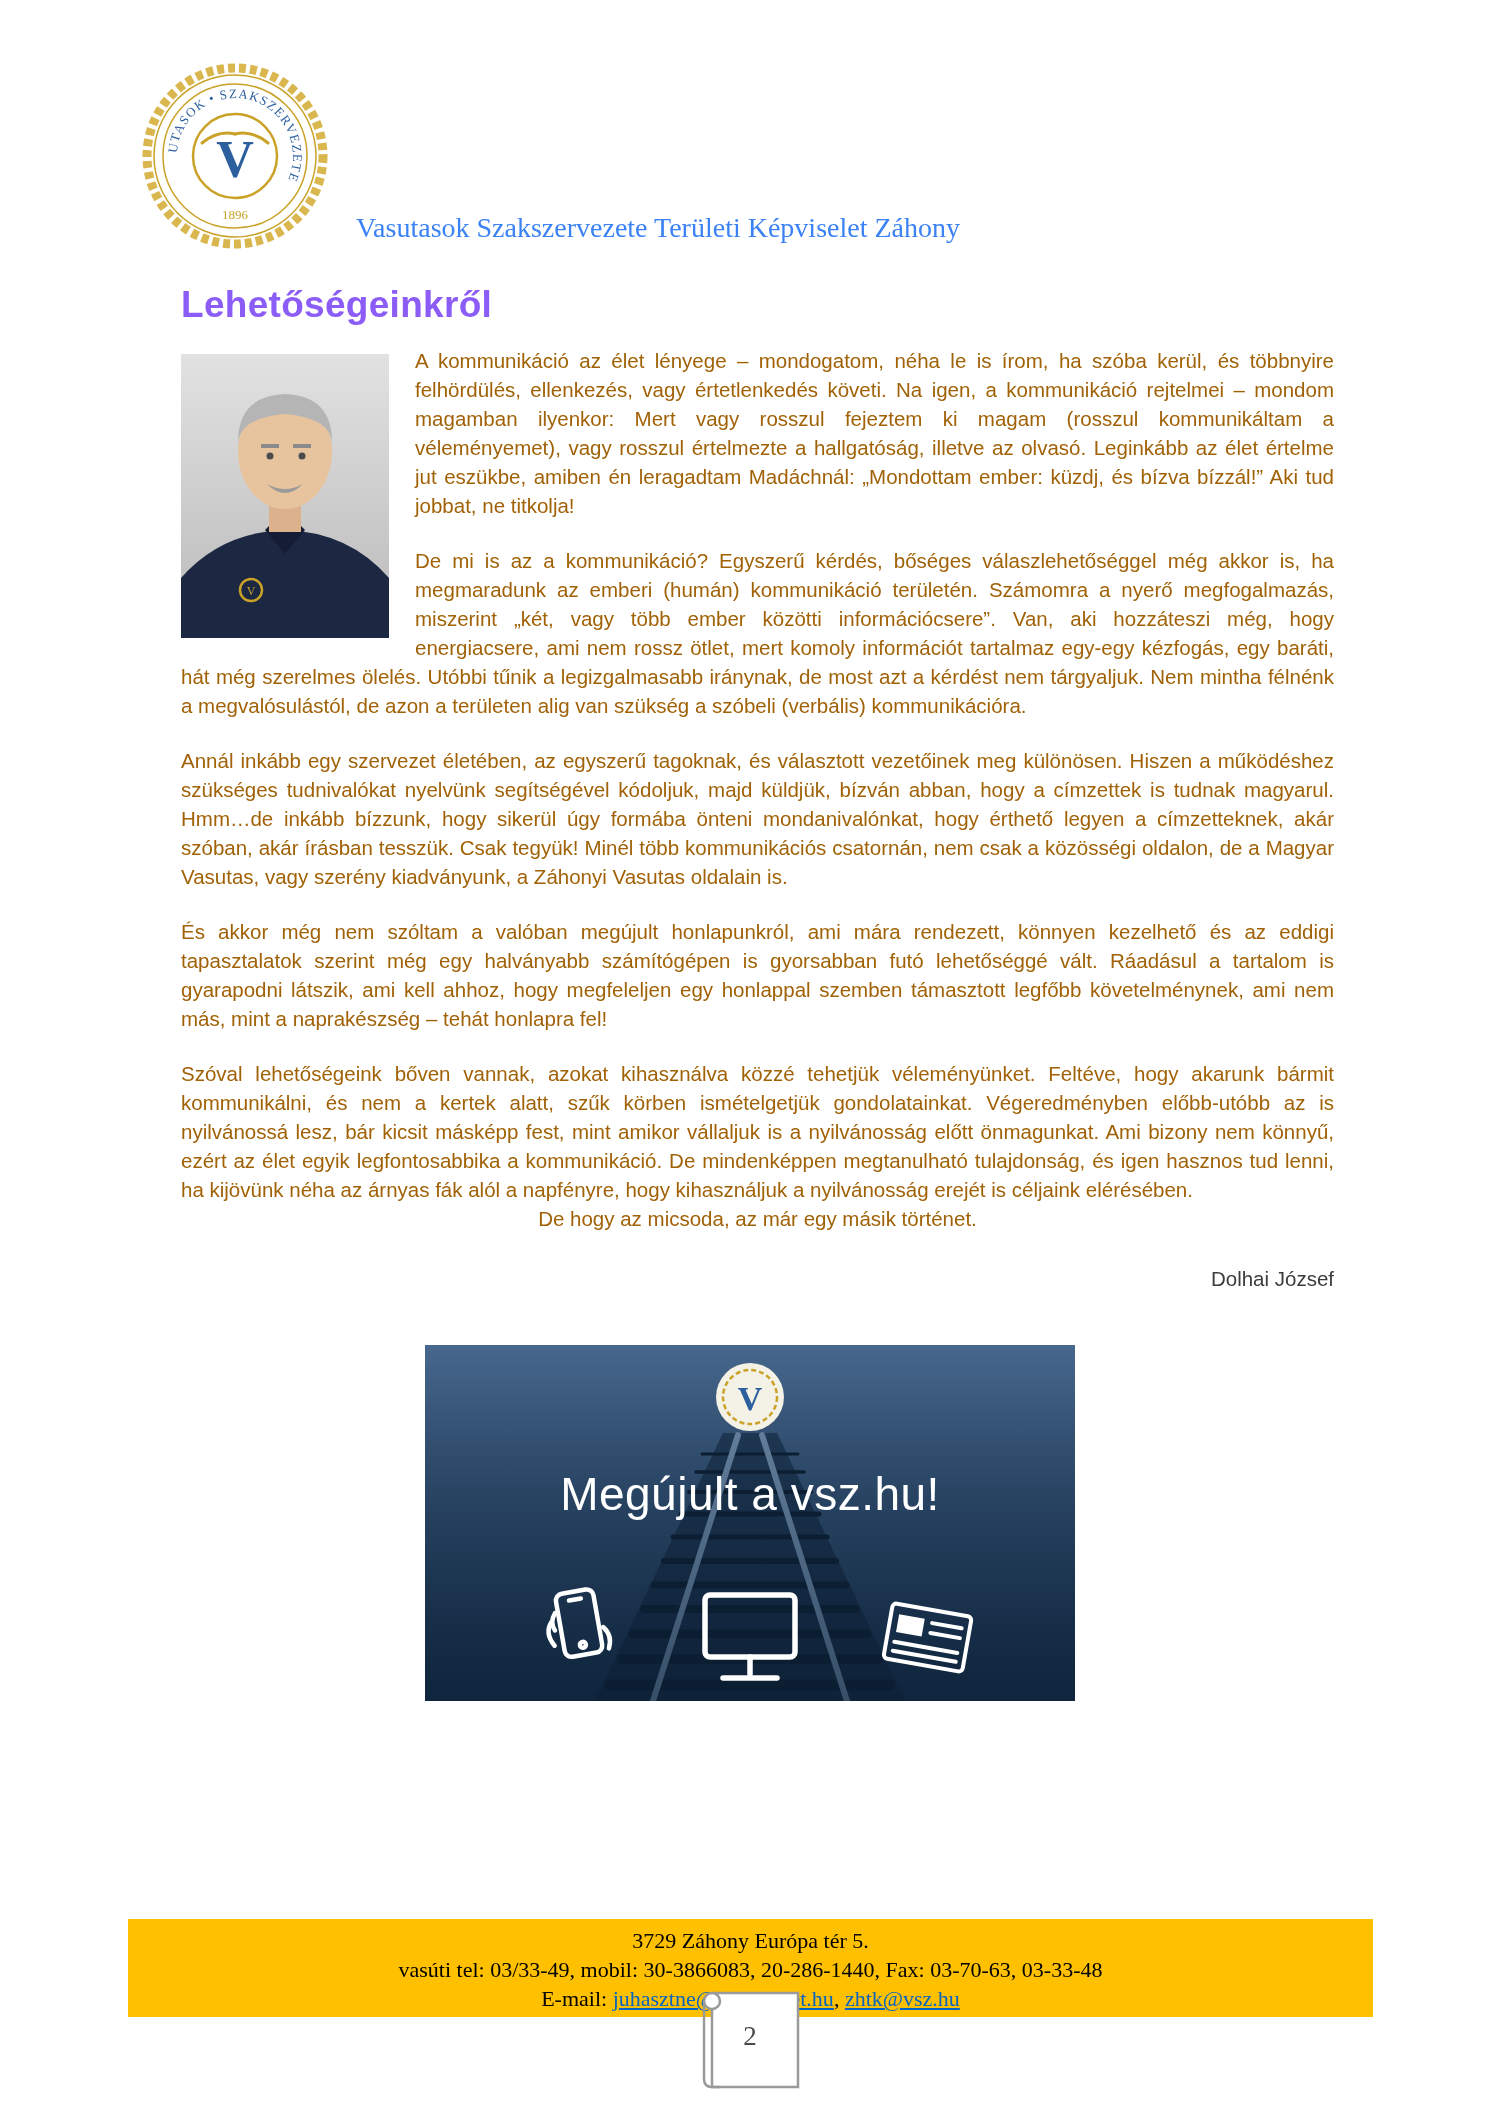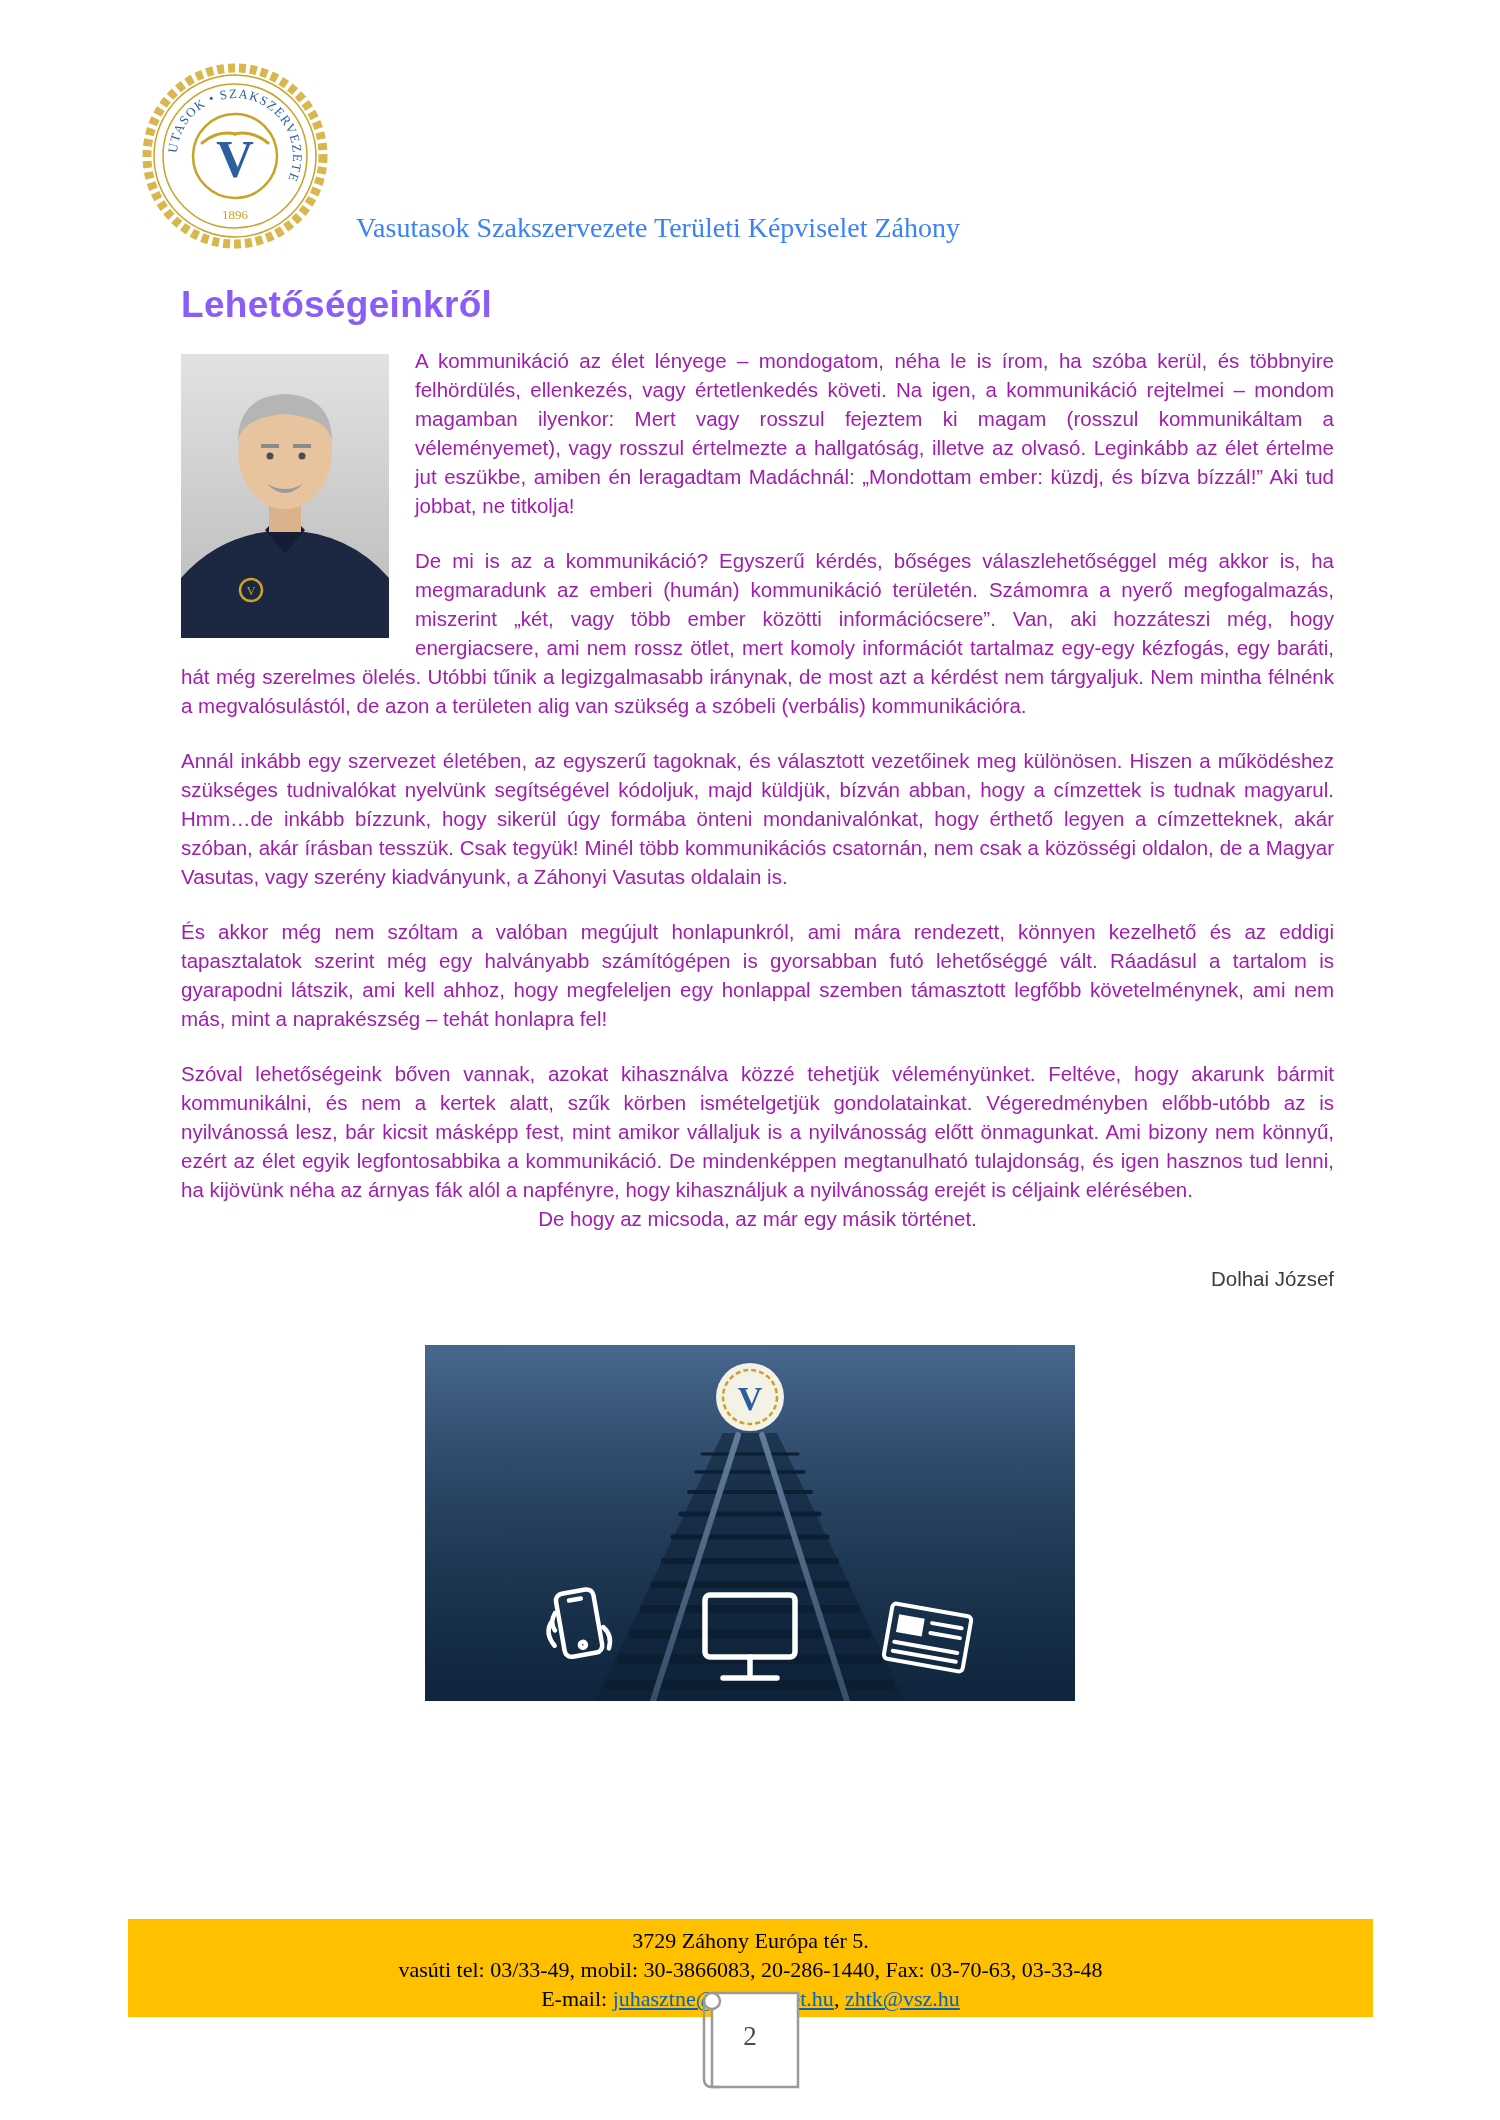--- a/index.html
+++ b/index.html
@@ -42,21 +42,21 @@
   .author-photo {
     float: left;
     width: 208px;
     height: 284px;
     margin: 8px 26px 6px 0;
     background: #cfcfcf;
   }
   .article p {
     font-size: 20.5px;
     line-height: 29px;
-    color: #a21caf;
+    color: #a16207;
     text-align: justify;
     margin: 0 0 26px 0;
   }
   .article p.no-bottom-gap { margin-bottom: 0; }
   .article p.last-line { text-align: center; margin: 0; }
   .signature {
     text-align: right;
     font-size: 20.5px;
     color: #3c3c3c;
     margin: 34px 0 0 0;
@@ -254,20 +254,21 @@
 
       <g transform="translate(468,258) rotate(10)" stroke="#ffffff" stroke-width="4" fill="none" stroke-linecap="round">
         <rect x="0" y="0" width="80" height="56" rx="4"></rect>
         <rect x="8" y="10" width="26" height="18" fill="#ffffff" stroke="none"></rect>
         <line x1="42" y1="13" x2="72" y2="13"></line>
         <line x1="42" y1="23" x2="72" y2="23"></line>
         <line x1="8" y1="38" x2="72" y2="38"></line>
         <line x1="8" y1="47" x2="72" y2="47"></line>
       </g>
     </svg>
+    <div class="banner-title">Megújult a vsz.hu!</div>
   </div>
 
   <div class="footer">
     <div class="footer-line">3729 Záhony Európa tér 5.</div>
     <div class="footer-line">vasúti tel: 03/33-49, mobil: 30-3866083, 20-286-1440, Fax: 03-70-63, 03-33-48</div>
     <div class="footer-line">
       <span>E-mail: </span><a href="#">juhasztne@zahonynet.hu</a><span>, </span><a href="#">zhtk@vsz.hu</a>
     </div>
   </div>
 

